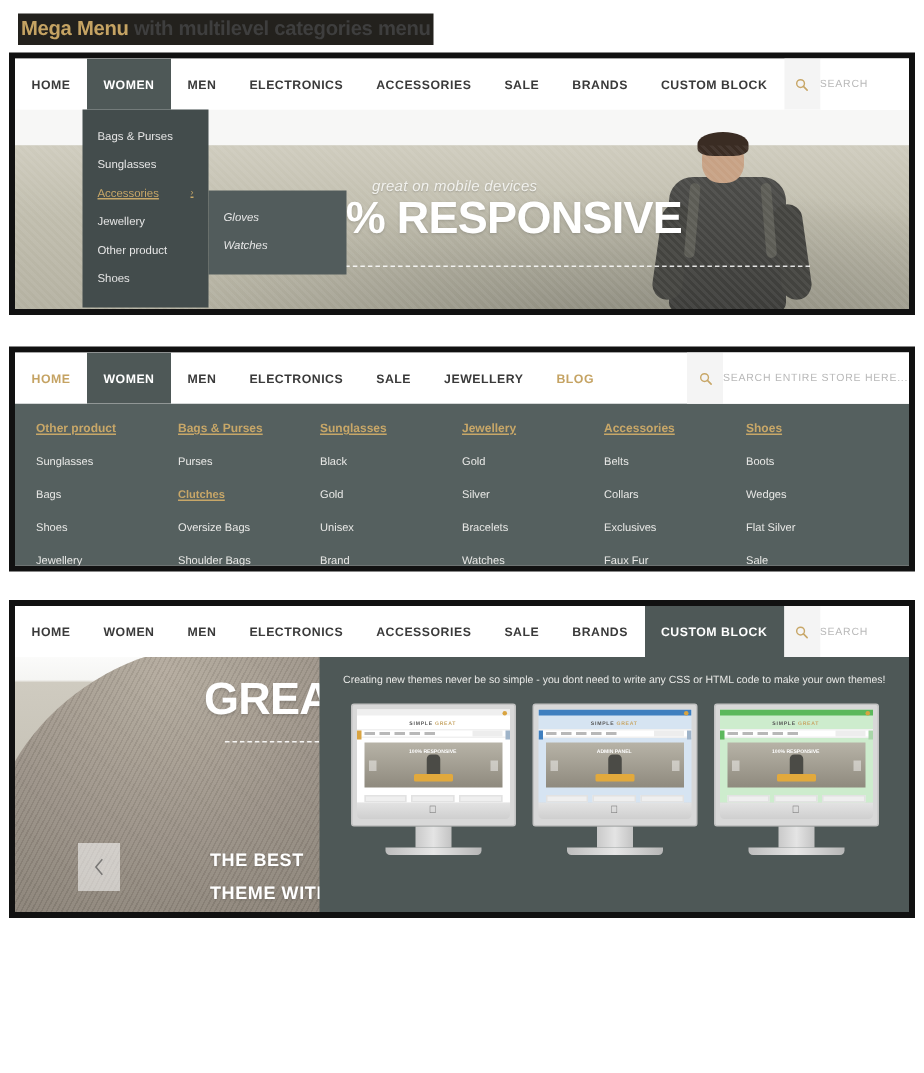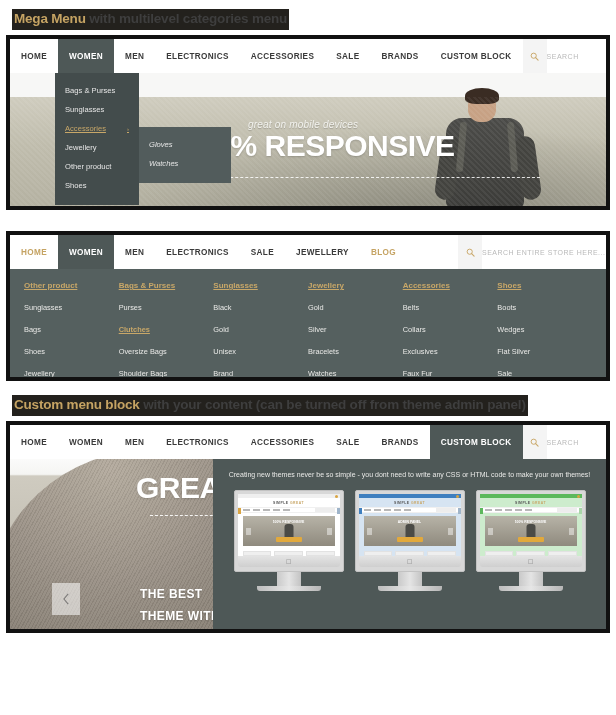--- a/index.html
+++ b/index.html
@@ -496,25 +496,20 @@
           <div class="mega-link">Boots</div>
           <div class="mega-link">Wedges</div>
           <div class="mega-link">Flat Silver</div>
           <div class="mega-link">Sale</div>
         </div>
       </div>
     </div>
   </div>
 
   <div style="padding-top:14px;">
-    <div class="section-heading">
-      <span class="heading-hl">
-        <span class="accent">Custom menu block</span><span class="rest"> with your content  (can be turned off from theme admin panel)</span>
-      </span>
-    </div>
 
     <div class="demo" id="sec3" style="margin-top:5px;">
 
       <div class="banner3">
         <div class="sky"></div>
         <div class="rock"></div>
         <div class="banner3-title">GREAT</div>
         <div class="banner3-dash"></div>
         <div class="banner3-l1">THE BEST</div>
         <div class="banner3-l2">THEME WITH MULTIPLE STYLES</div>

